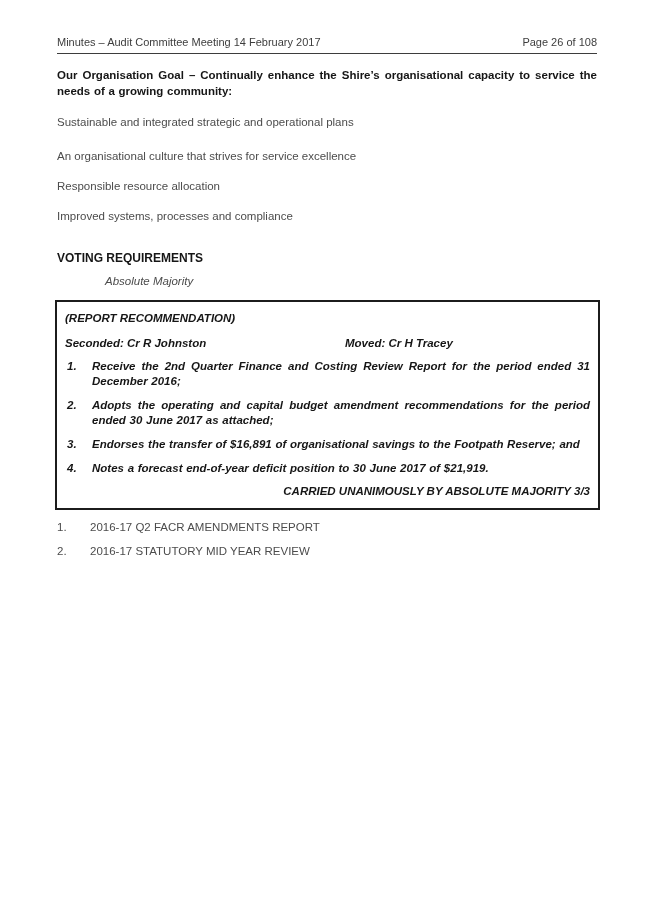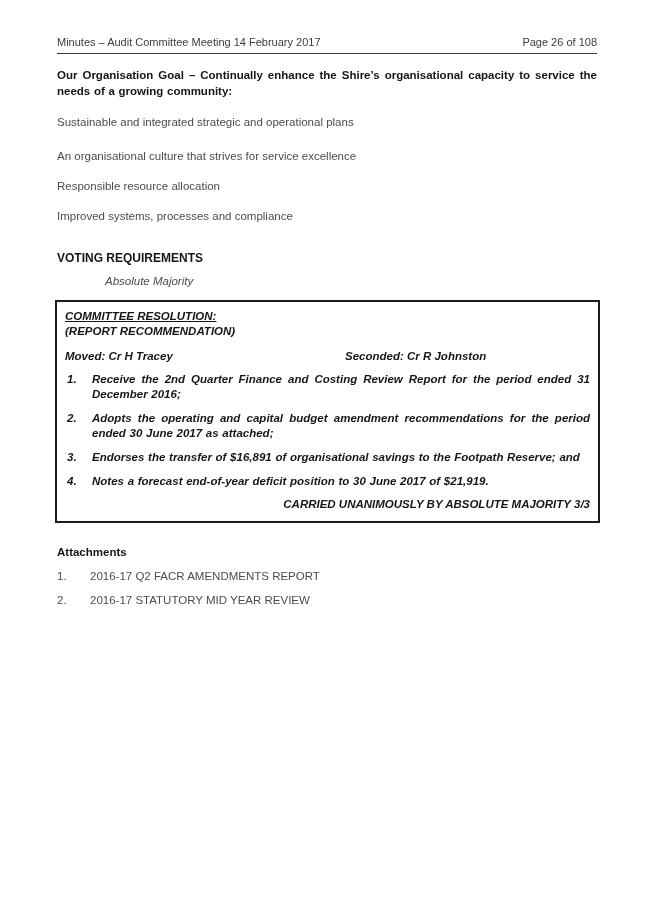--- a/index.html
+++ b/index.html
@@ -143,26 +143,25 @@
 
     <div class="goal-item">Sustainable and integrated strategic and operational plans</div>
     <div class="goal-item first">An organisational culture that strives for service excellence</div>
     <div class="goal-item">Responsible resource allocation</div>
     <div class="goal-item">Improved systems, processes and compliance</div>
 
     <div class="voting-heading">VOTING REQUIREMENTS</div>
     <div class="voting-value">Absolute Majority</div>
 
     <div class="resolution-box">
-      <div class="res-title">COMMITTEE RESOLUTION:</div>
       <div class="res-subtitle">(REPORT RECOMMENDATION)</div>
 
       <div class="moved-row">
+        <span>Seconded: Cr R Johnston</span>
         <span>Moved: Cr H Tracey</span>
-        <span>Seconded: Cr R Johnston</span>
       </div>
 
 
       <div class="res-item">
         <span class="num">1.</span>
         <span class="text">Receive the 2nd Quarter Finance and Costing Review Report for the period ended 31 December 2016;</span>
       </div>
       <div class="res-item">
         <span class="num">2.</span>
         <span class="text">Adopts the operating and capital budget amendment recommendations for the period ended 30 June 2017 as attached;</span>
@@ -172,21 +171,20 @@
         <span class="text">Endorses the transfer of $16,891 of organisational savings to the Footpath Reserve; and</span>
       </div>
       <div class="res-item">
         <span class="num">4.</span>
         <span class="text">Notes a forecast end-of-year deficit position to 30 June 2017 of $21,919.</span>
       </div>
 
       <div class="carried">CARRIED UNANIMOUSLY BY ABSOLUTE MAJORITY 3/3</div>
     </div>
 
-    <div class="attachments-heading">Attachments</div>
     <div class="att-item">
       <span>1.</span>
       <span>2016-17 Q2 FACR AMENDMENTS REPORT</span>
     </div>
     <div class="att-item">
       <span>2.</span>
       <span>2016-17 STATUTORY MID YEAR REVIEW</span>
     </div>
 
   </div>

